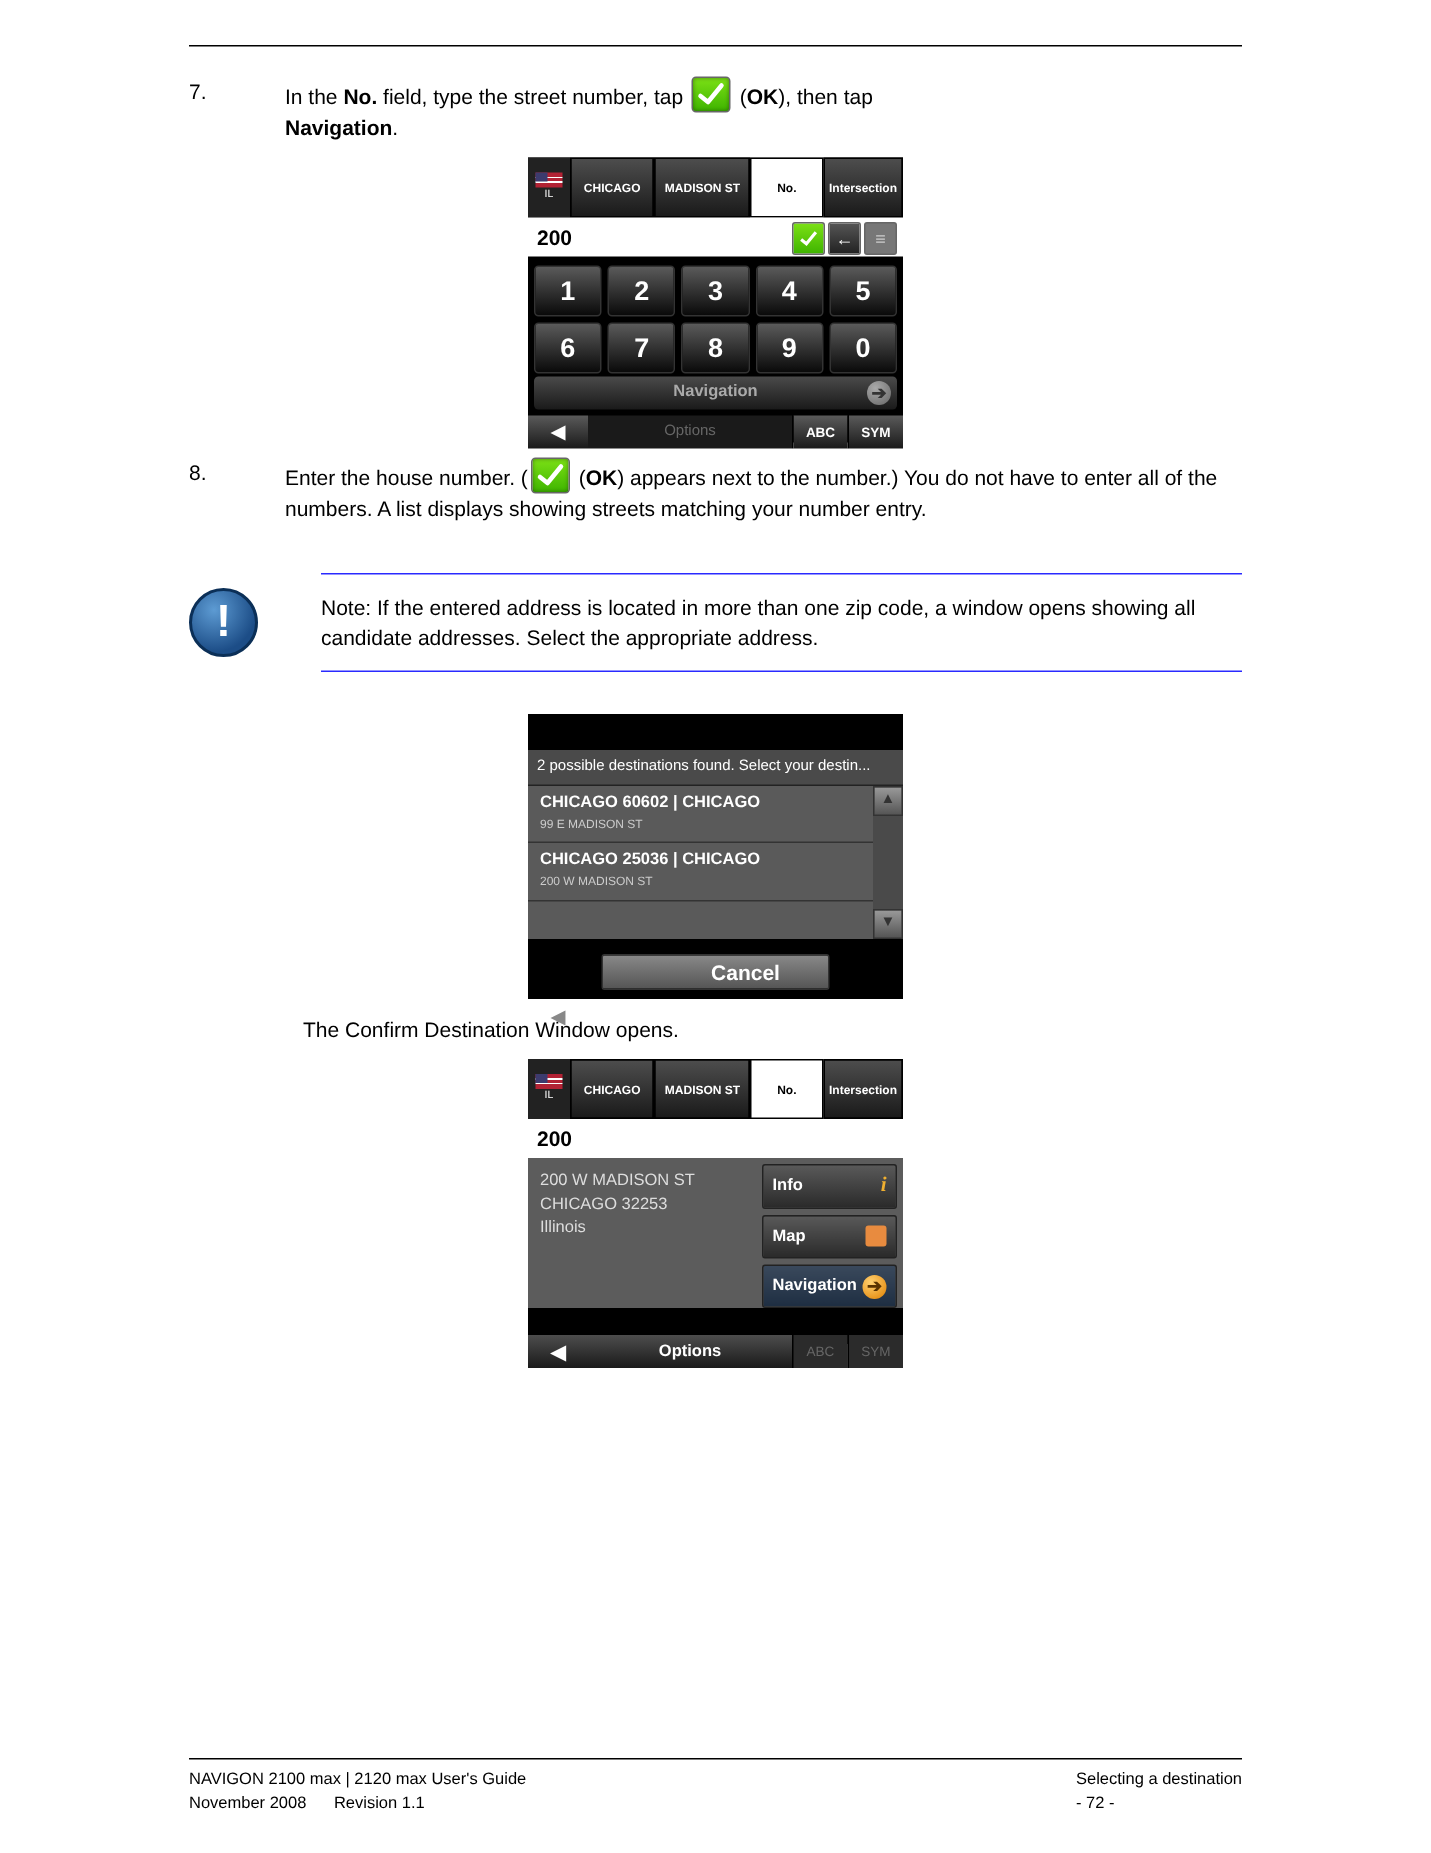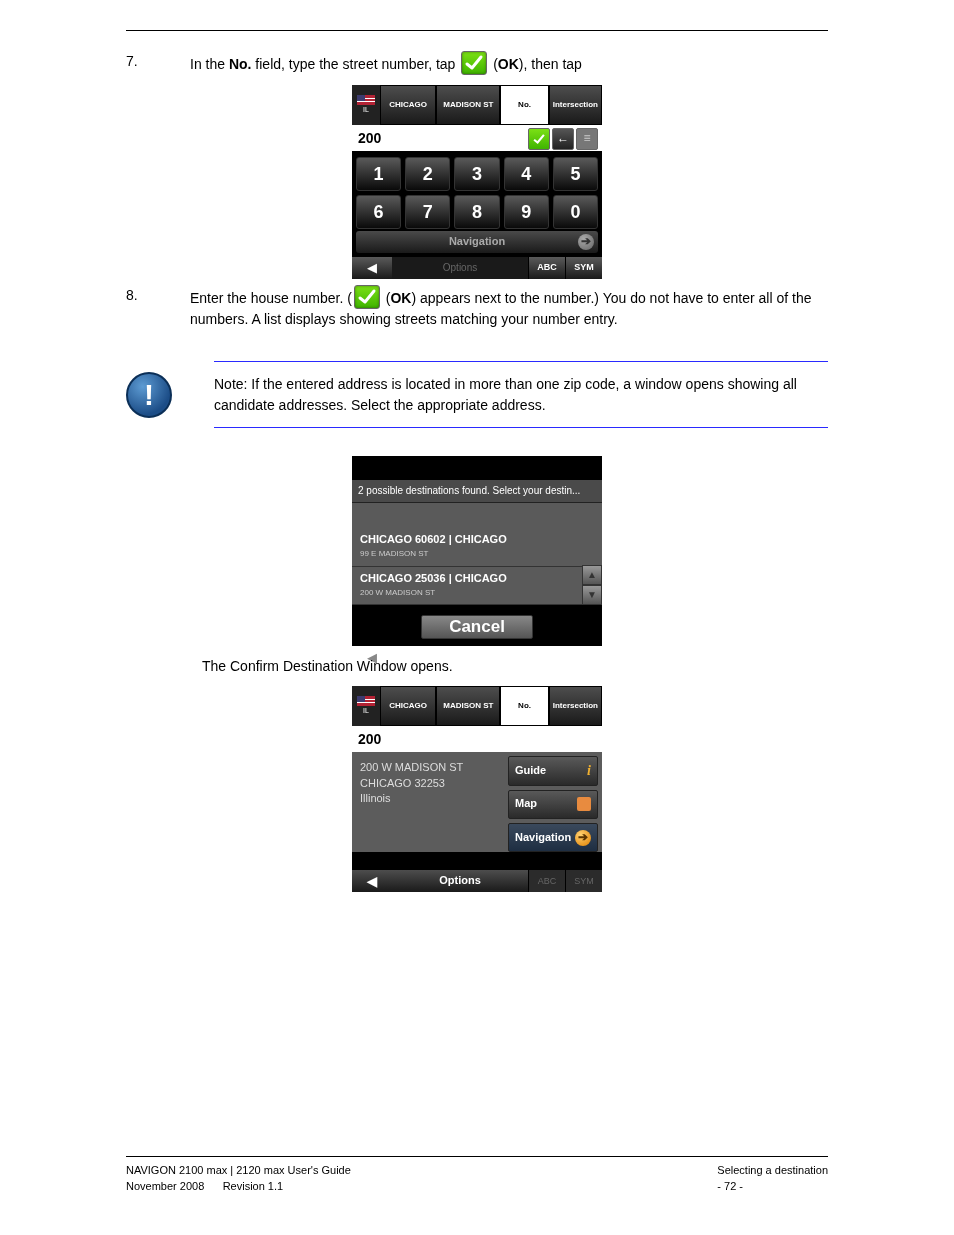--- a/index.html
+++ b/index.html
@@ -272,21 +272,20 @@
     background:#4a4a4a;
     color:#fff;
     font-size:10px;
     padding: 4px 6px;
     border-bottom:1px solid #222;
   }
   .s2-list {
     background:#5a5a5a;
     height: 102px;
     display:flex;
-    align-items:flex-end;
   }
   .s2-items { flex:1; }
   .s2-item {
     padding: 4px 8px 6px 8px;
     border-bottom:1px solid #333;
   }
   .s2-item-title {
     font-size: 11px;
     font-weight:700;
     color:#fff;
@@ -314,23 +313,24 @@
   .s2-cancel {
     margin: 10px auto 0 auto;
     width: 110px;
     height: 22px;
     background: linear-gradient(#888,#555);
     border:1px solid #333;
     border-radius:2px;
     display:flex;
     align-items:center;
     justify-content:center;
-    font-size:17px;
-    font-weight:700;
-    color:#fff;
+    font-size:14px;
+    font-weight:700;
+    color:#fff;
+    padding-left:40px;
   }
   .s2-bottom {
     height: 18px;
     margin-top:10px;
     display:flex;
     align-items:center;
   }
   .s2-back {
     width:40px;
     color:#888;
@@ -430,38 +430,41 @@
   }
 
   .footer {
     display:flex;
     justify-content:space-between;
     font-size:11px;
     margin-top: 6px;
   }
   .foot-wrap {
     position:absolute;
-    bottom: 40px;
+    bottom: 24px;
     left:126px;
     right:126px;
   }
 </style>
 </head>
 <body>
 
 <div class="page">
   <div class="content">
     <hr class="hr">
 
     <div class="step">
       <div class="step-numcell">7.</div>
       <div class="step-body">
         <span>In the </span><span class="bold">No.</span><span> field, type the street number, tap </span><span class="green-check"><svg viewBox="0 0 20 20">
               <polyline points="3,11 8,15 17,4" fill="none" stroke="#fff" stroke-width="3" stroke-linecap="round" stroke-linejoin="round"></polyline>
             </svg></span><span> (</span><span class="bold">OK</span><span>), then tap </span>
+        <div>
+          <span class="bold">Navigation</span><span>.</span>
+        </div>
       </div>
     </div>
 
     <div class="shot shot1">
       <div class="s1-top">
         <div class="s1-flag">
           <div class="miniflag"></div>
           <div style="font-size:7px;color:#fff;">IL</div>
         </div>
         <div class="s1-tab" style="flex:1.2">CHICAGO</div>
@@ -568,21 +571,21 @@
         <span>200</span>
       </div>
       <div class="s3-body">
         <div class="s3-addr">
           <div>200 W MADISON ST</div>
           <div>CHICAGO 32253</div>
           <div>Illinois</div>
         </div>
         <div class="s3-actions">
           <div class="s3-btn">
-            <span>Guide</span>
+            <span>Info</span>
             <span class="s3-icon-i">i</span>
           </div>
           <div class="s3-btn">
             <span>Map</span>
             <span class="s3-icon-map"></span>
           </div>
           <div class="s3-btn nav">
             <span>Navigation</span>
             <span class="s3-icon-go">➔</span>
           </div>

